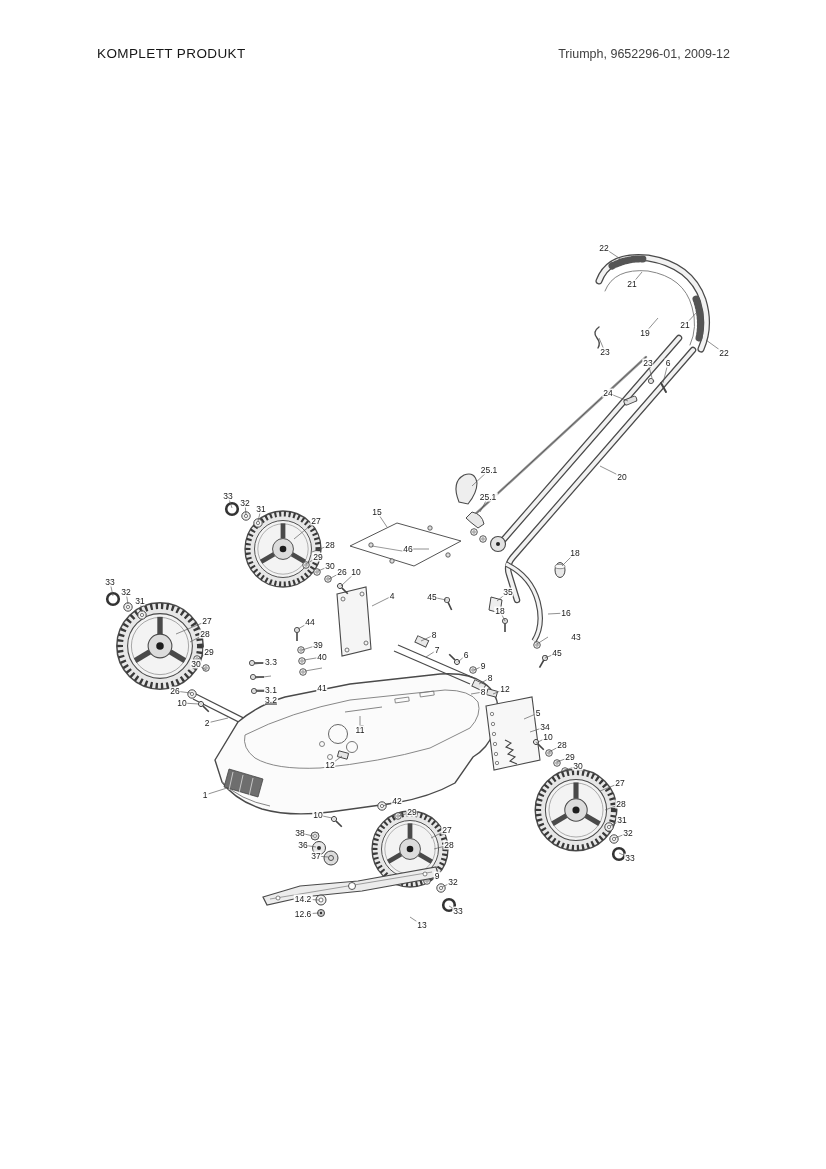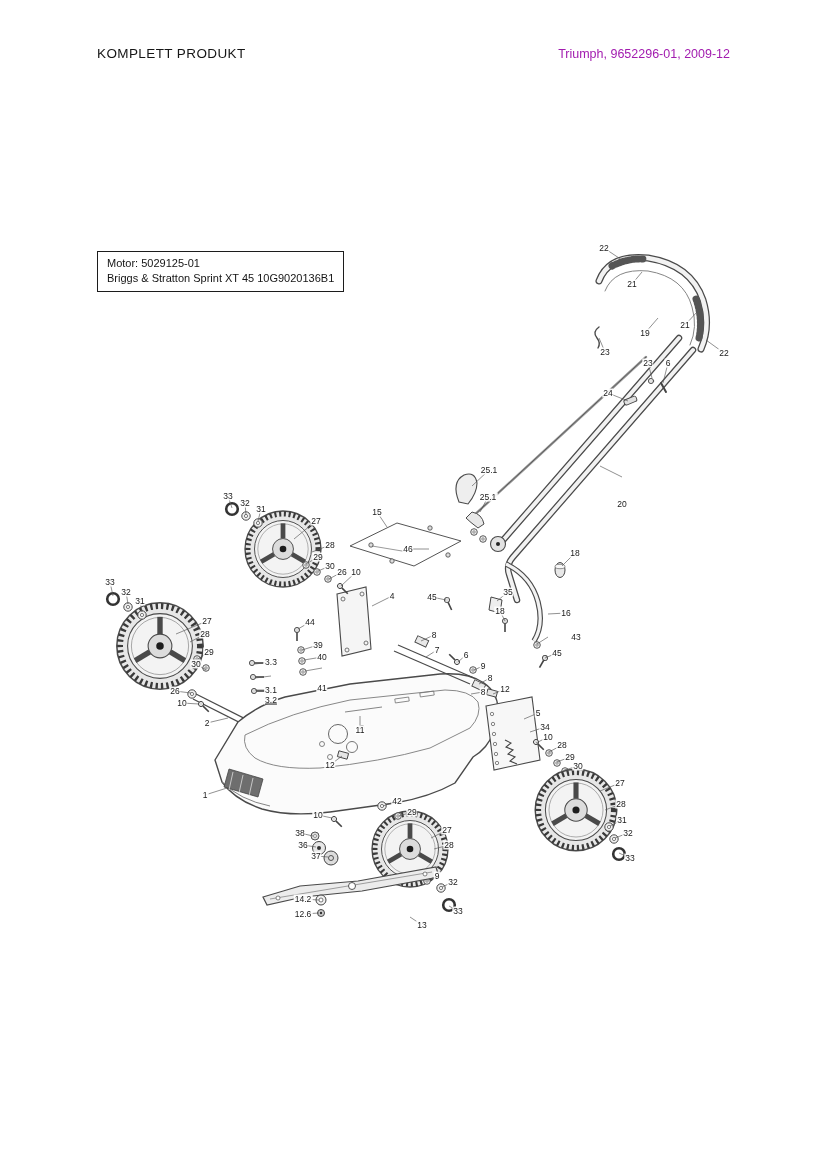--- a/index.html
+++ b/index.html
@@ -4,21 +4,21 @@
 <style>
   html,body{margin:0;padding:0;background:#fff;}
   .page{
     position:relative;width:826px;height:1169px;background:#ffffff;
     font-family:"Liberation Sans",sans-serif;overflow:hidden;color:#111;
   }
   .header-title{
     position:absolute;left:97px;top:46px;font-size:13.5px;letter-spacing:.4px;color:#161616;
   }
   .header-ref{
-    position:absolute;right:96px;top:47px;font-size:12.5px;color:#a21caf;
+    position:absolute;right:96px;top:47px;font-size:12.5px;color:#404040;
   }
   .motor-box{
     position:absolute;left:97px;top:251px;border:1px solid #1c1c1c;background:#fff;
     padding:4px 9px;font-size:11px;line-height:1.4;color:#141414;white-space:nowrap;
   }
   svg.diagram{position:absolute;left:0;top:0;}
   #callout-layer{position:absolute;left:0;top:0;width:826px;height:1169px;pointer-events:none;}
   .callout{
     position:absolute;transform:translate(-50%,-50%);
     font-size:8.5px;line-height:1.05;color:#1a1a1a;background:rgba(255,255,255,.92);
@@ -311,36 +311,32 @@
         <line x1="630" y1="858" x2="619" y2="853"></line>
         <line x1="437" y1="876" x2="428" y2="880"></line>
         <line x1="453" y1="882" x2="442" y2="887"></line>
         <line x1="303" y1="899" x2="319" y2="900"></line>
         <line x1="458" y1="911" x2="449" y2="906"></line>
         <line x1="303" y1="914" x2="319" y2="913"></line>
         <line x1="422" y1="925" x2="410" y2="917"></line>
       </g>
     </svg>
 
-  <div class="motor-box">
-    <div>Motor: 5029125-01</div>
-    <div>Briggs &amp; Stratton Sprint XT 45 10G9020136B1</div>
-  </div>
 
   <div id="callout-layer">
       <span class="callout" style="left: 604px; top: 248px;">22</span>
       <span class="callout" style="left: 632px; top: 284px;">21</span>
       <span class="callout" style="left: 645px; top: 333px;">19</span>
       <span class="callout" style="left: 685px; top: 325px;">21</span>
       <span class="callout" style="left: 605px; top: 352px;">23</span>
       <span class="callout" style="left: 724px; top: 353px;">22</span>
       <span class="callout" style="left: 648px; top: 363px;">23</span>
       <span class="callout" style="left: 668px; top: 363px;">6</span>
       <span class="callout" style="left: 608px; top: 393px;">24</span>
-      <span class="callout" style="left: 622px; top: 504px;">20</span>
+      <span class="callout" style="left: 622px; top: 477px;">20</span>
       <span class="callout" style="left: 489px; top: 470px;">25.1</span>
       <span class="callout" style="left: 488px; top: 497px;">25.1</span>
       <span class="callout" style="left: 228px; top: 496px;">33</span>
       <span class="callout" style="left: 245px; top: 503px;">32</span>
       <span class="callout" style="left: 261px; top: 509px;">31</span>
       <span class="callout" style="left: 316px; top: 521px;">27</span>
       <span class="callout" style="left: 377px; top: 512px;">15</span>
       <span class="callout" style="left: 330px; top: 545px;">28</span>
       <span class="callout" style="left: 318px; top: 557px;">29</span>
       <span class="callout" style="left: 330px; top: 566px;">30</span>

